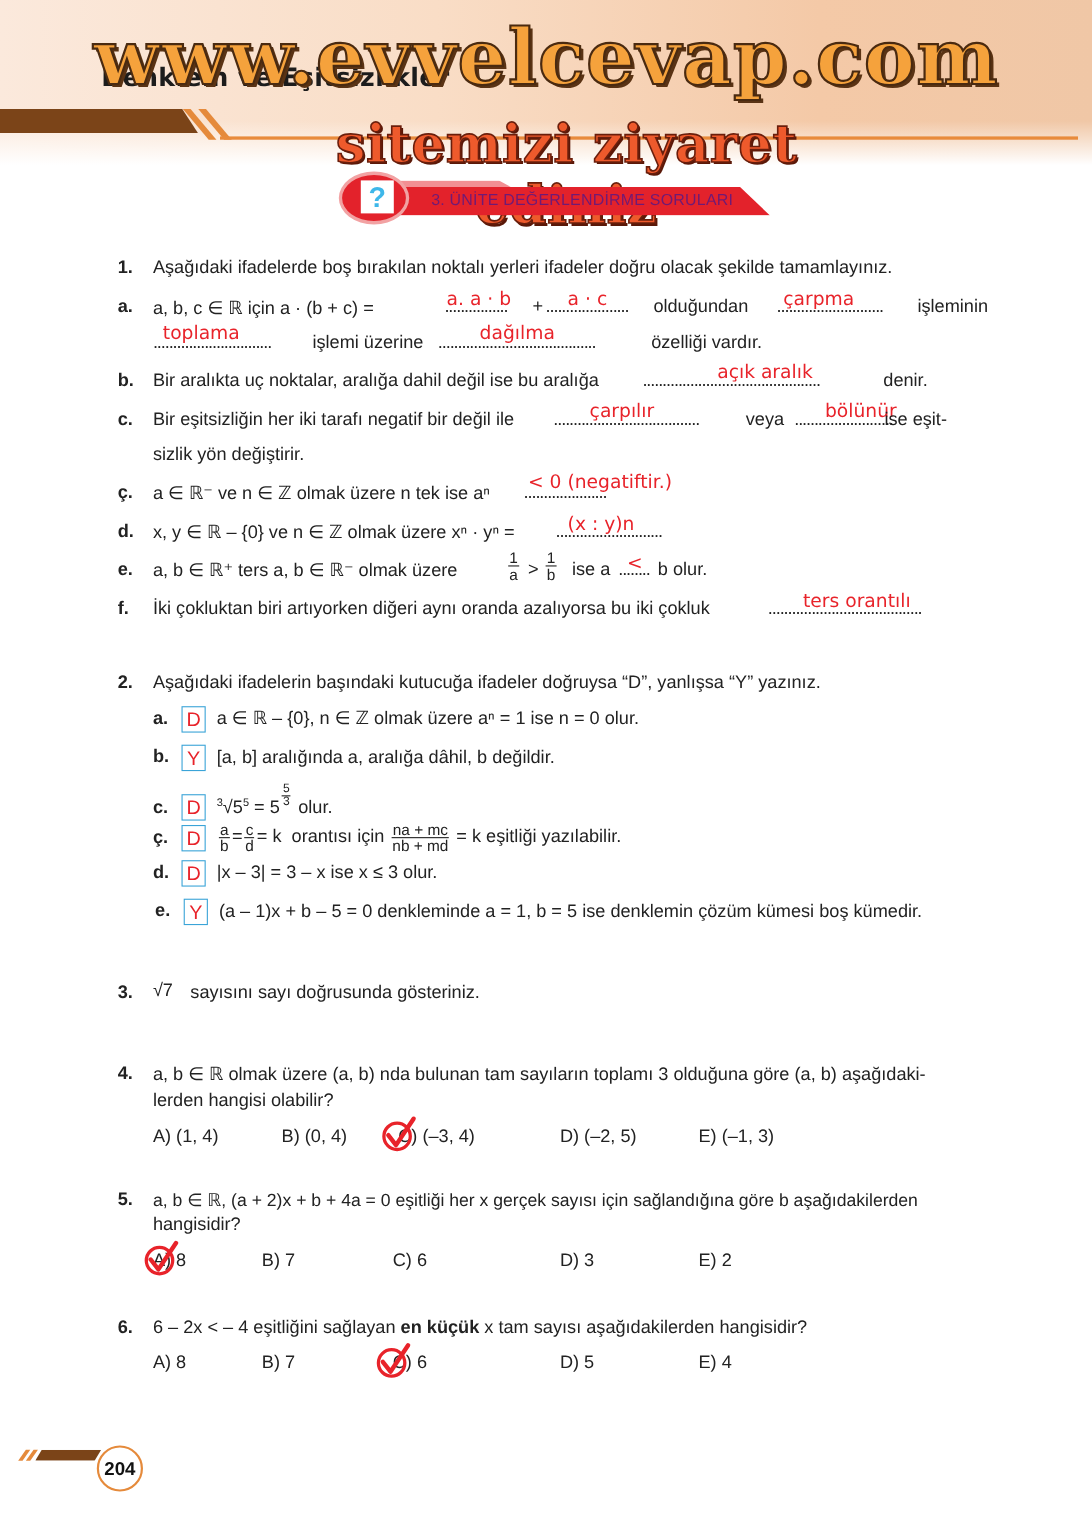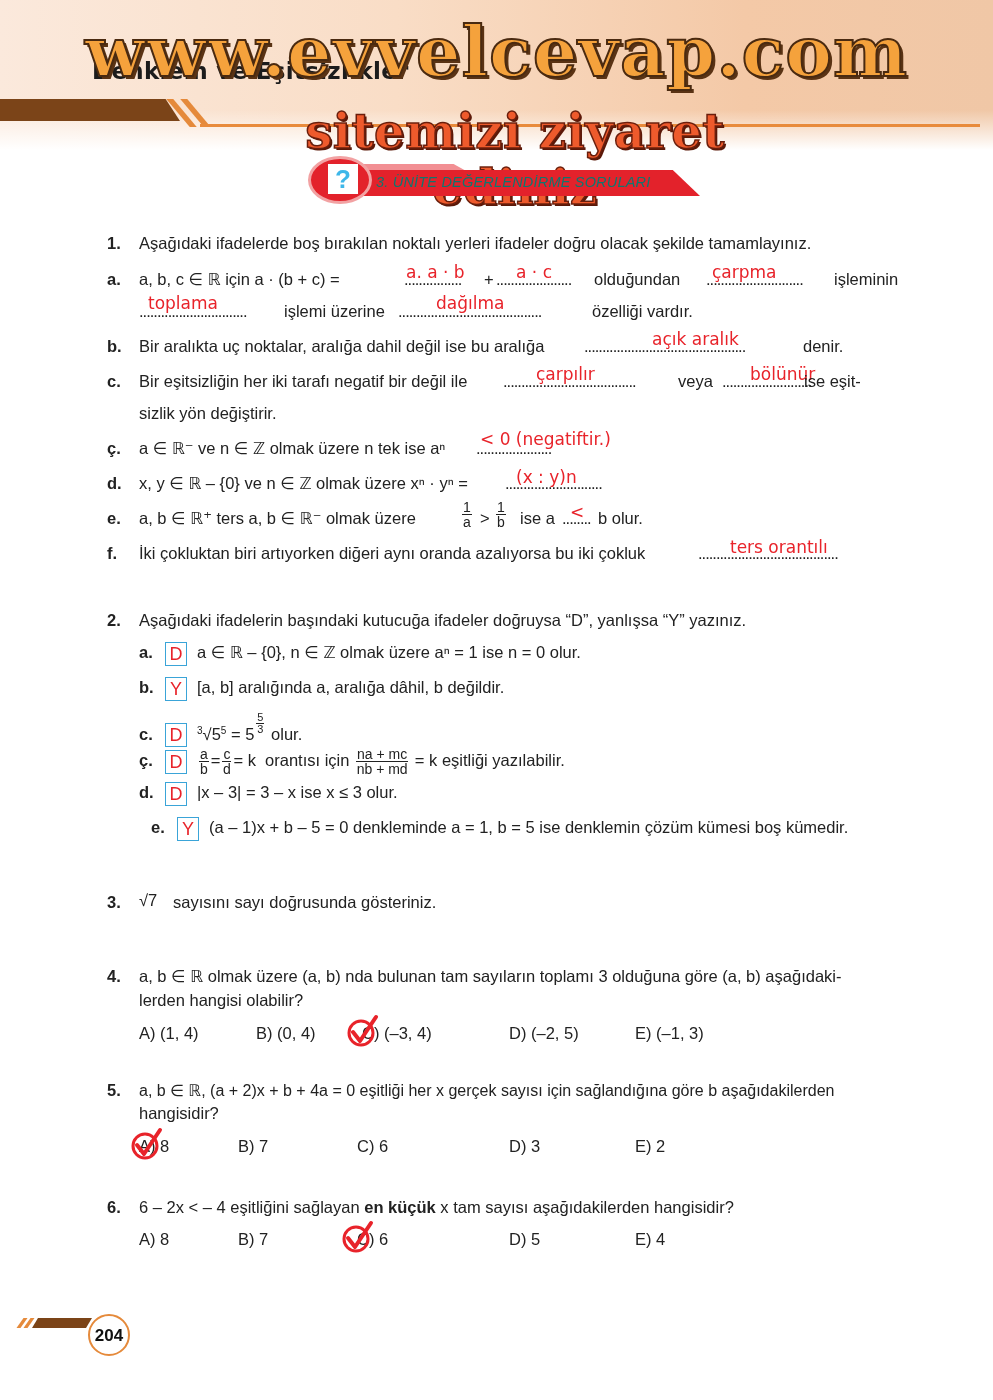--- a/index.html
+++ b/index.html
@@ -23,21 +23,21 @@
        text-shadow:2px 2px 0 #5a1808;letter-spacing:.5px;}
   .unit-badge{position:absolute;left:308px;top:156px;width:395px;height:48px;}
   .unit-ribbon{position:absolute;left:52px;top:14px;width:340px;height:26px;background:#e3222b;
        clip-path:polygon(0 0,92% 0,100% 100%,0 100%);}
   .unit-ribbon-top{position:absolute;left:40px;top:8px;width:120px;height:8px;background:#f28f93;
        clip-path:polygon(0 0,88% 0,100% 100%,0 100%);}
   .unit-circle{position:absolute;left:0;top:0;width:64px;height:48px;border-radius:50%;
        background:#e3222b;border:3px solid #f2a2a3;box-sizing:border-box;}
   .unit-q{position:absolute;left:17px;top:5px;width:30px;height:30px;background:#fff;
        color:#3eb7e9;font-weight:bold;font-size:26px;text-align:center;line-height:30px;}
-  .unit-label{position:absolute;left:68px;top:18px;color:#0f766e;font-size:14.5px;letter-spacing:.2px;font-style:italic;}
+  .unit-label{position:absolute;left:84px;top:18px;color:#701a75;font-size:14.5px;letter-spacing:.2px;}
   .line{position:absolute;left:0;white-space:nowrap;}
   .num{position:absolute;left:107px;font-weight:bold;}
   .txt{position:absolute;left:139px;}
   .red{color:#e8232a;font-family:"DejaVu Sans",sans-serif;}
   .dots{letter-spacing:-1px;}
   .ans{position:absolute;font-size:17px;}
   .box{display:inline-block;width:20px;height:22px;border:1.5px solid #3aa4d8;color:#e8232a;
        text-align:center;line-height:22px;font-size:18px;vertical-align:middle;margin-right:10px;}
   .frac{display:inline-block;vertical-align:middle;text-align:center;line-height:1;font-size:14px;margin:0 2px;}
   .frac span{display:block;}
@@ -155,21 +155,21 @@
   </div>
   <div class="line" style="top:712px;left:139px">
     <b style="display:inline-block;width:26px">c.</b><span class="box">D</span><span><sup>3</sup>√<span>5</span><sup>5</sup> = 5<span class="frac" style="font-size:11px;vertical-align:super"><span class="n">5</span><span>3</span></span> <span>olur.</span></span>
   </div>
   <div class="line" style="top:747px;left:139px">
     <b style="display:inline-block;width:26px">ç.</b><span class="box">D</span><span class="frac"><span class="n">a</span><span>b</span></span><span>=</span><span class="frac"><span class="n">c</span><span>d</span></span><span>= k</span>&nbsp; <span>orantısı için</span>&nbsp;<span class="frac"><span class="n">na + mc</span><span>nb + md</span></span> <span>= k eşitliği yazılabilir.</span>
   </div>
   <div class="line" style="top:782px;left:139px">
     <b style="display:inline-block;width:26px">d.</b><span class="box">D</span><span>|x – 3| = 3 – x ise x ≤ 3 olur.</span>
   </div>
-  <div class="line" style="top:817px;left:151px">
+  <div class="line" style="top:817px;left:141px">
     <b style="display:inline-block;width:26px">e.</b><span class="box">Y</span><span>(a – 1)x + b – 5 = 0 denkleminde a = 1, b = 5 ise denklemin çözüm kümesi boş kümedir.</span>
   </div>
 </div>
 
 <div>
   <span class="num" style="top:893px">3.</span>
   <span class="txt" style="top:891px">√7</span>
   <span style="position:absolute;left:173px;top:893px">sayısını sayı doğrusunda gösteriniz.</span>
 </div>
 

